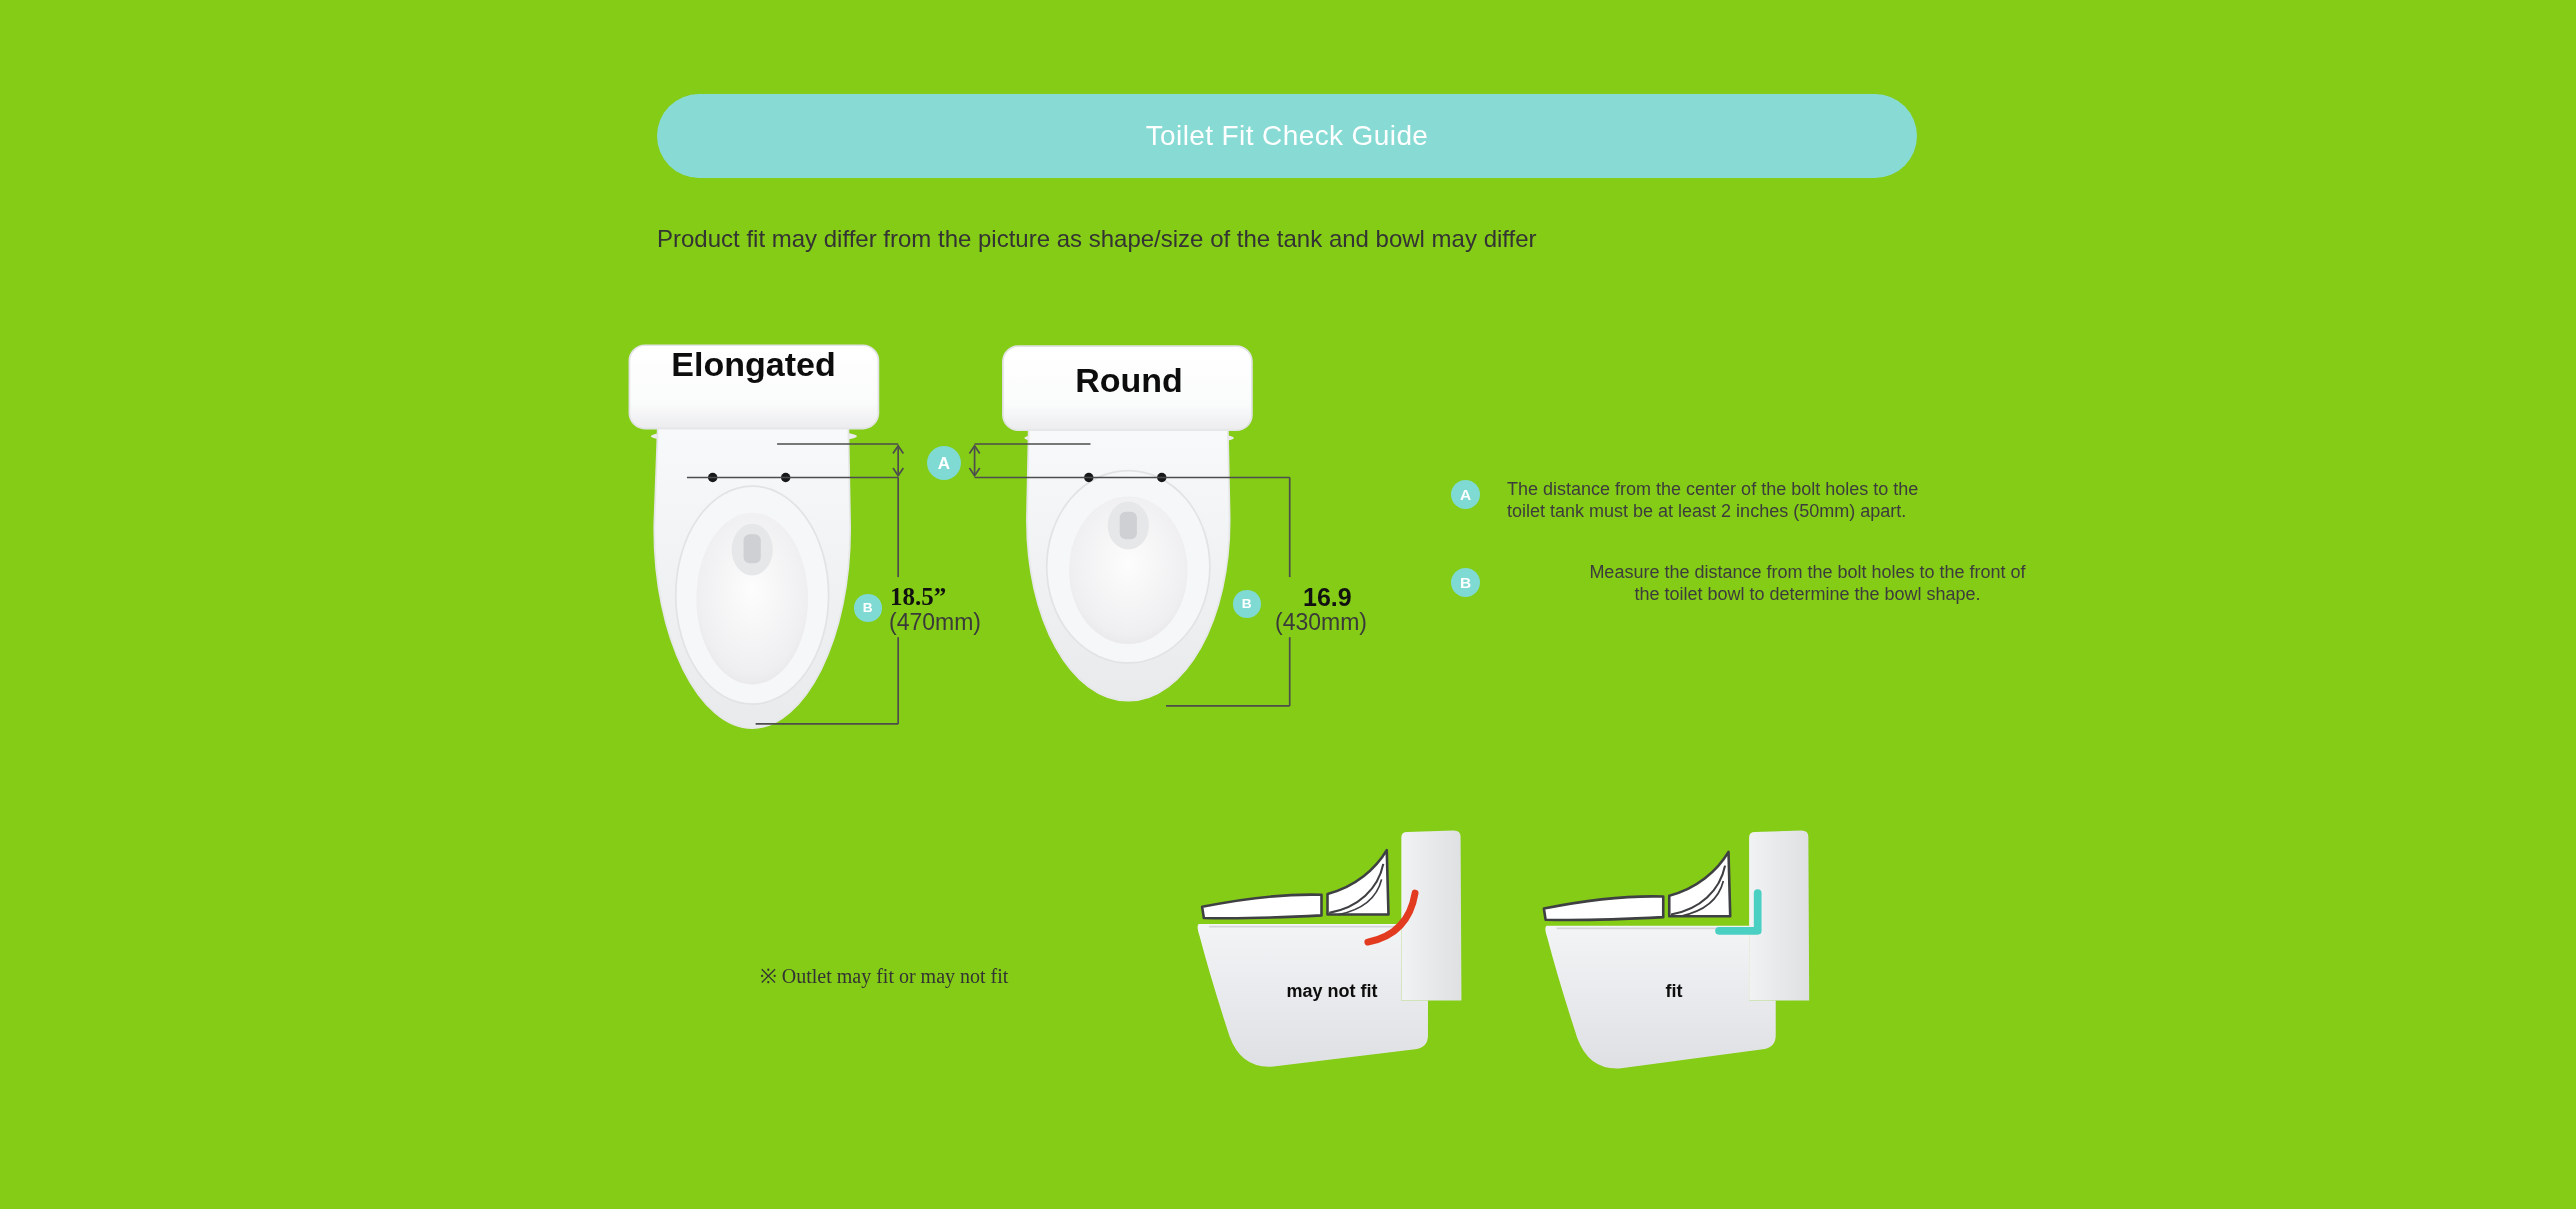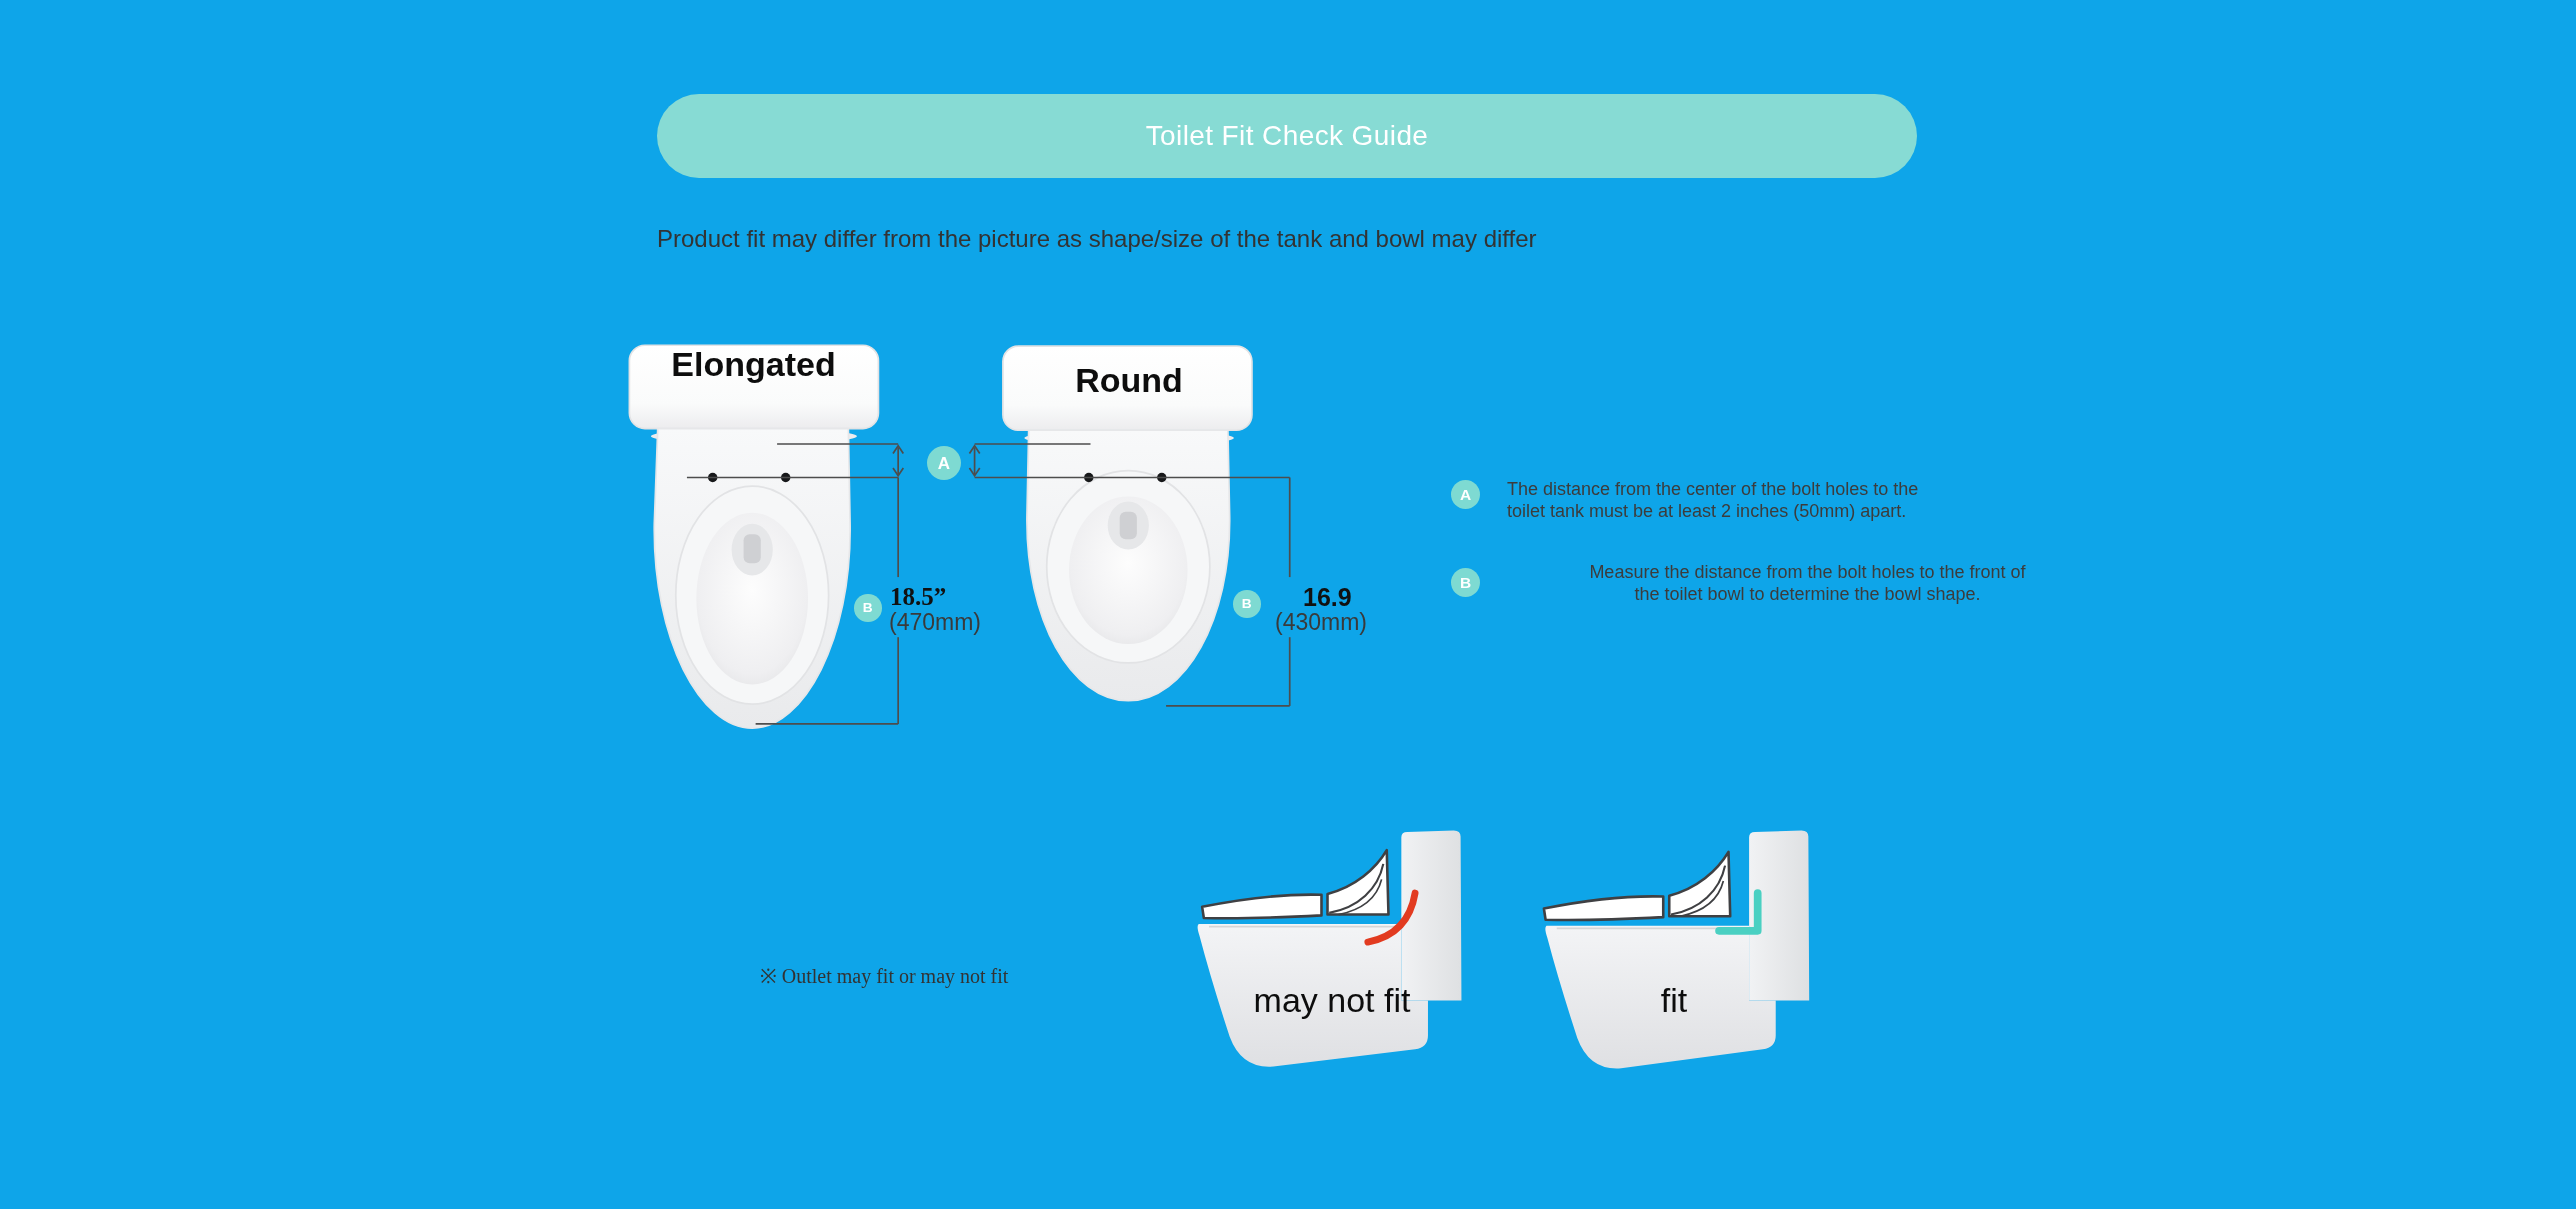--- a/index.html
+++ b/index.html
@@ -1,17 +1,17 @@
 <!DOCTYPE html>
 <html style="font-size:13.7px"><head>
 <meta charset="utf-8">
 <style>
   html,body{margin:0;padding:0;background:#ffffff;}
   #canvas{
-    position:relative;width:2576px;height:1210px;background:#0ea5e9;overflow:hidden;
+    position:relative;width:2576px;height:1210px;background:#84cc16;overflow:hidden;
     font-family:"Liberation Sans", sans-serif;color:#222;
   }
   .abs{position:absolute;}
   .banner{
     left:657px;top:94px;width:1260px;height:84px;border-radius:42px;
     background:#87dbd4;display:flex;align-items:center;justify-content:center;
   }
   .banner-title{color:#ffffff;font-size:28px;font-weight:500;letter-spacing:0.4px;}
   .subtitle{left:657px;top:225px;width:1260px;text-align:left;font-size:24px;color:#333;}
   .tank-label{font-weight:600;font-size:34px;color:#0d0d0d;text-align:center;}
@@ -30,21 +30,21 @@
   .dim-in{font-size:25px;font-weight:700;color:#111;}
   .dim-mm{font-size:23px;color:#3a3a3a;}
   .dim-in-elongated{left:890px;top:583px;font-family:Liberation Serif, serif;}
   .dim-mm-elongated{left:889px;top:609px;}
   .dim-in-round{left:1277px;top:583px;margin-left:26px;}
   .dim-mm-round{left:1275px;top:609px;}
   .legend-text{font-size:18px;line-height:21.5px;color:#3c3c3c;white-space:pre-line;width:601px;}
   .legend-text-a{left:1507px;top:479px;}
   .legend-text-b{left:1507px;top:562px;text-align:center;}
   .outlet-note{left:760px;top:962px;font-size:20px;color:#333;font-family:Liberation Serif, serif;}
-  .fit-label{font-size:34px;font-weight:400;color:#0d0d0d;text-align:center;width:240px;}
+  .fit-label{font-size:18px;font-weight:700;color:#0d0d0d;text-align:center;width:240px;}
   .lbl-may-not-fit{left:1212px;top:981px;}
   .lbl-fit{left:1554px;top:981px;}
   svg{display:block;}
 </style>
 </head>
 <body>
 
 <div id="canvas">
 
   <svg class="abs" style="left:0;top:0;" width="2576" height="1210" viewBox="0 0 3000 1409" aria-hidden="true">

